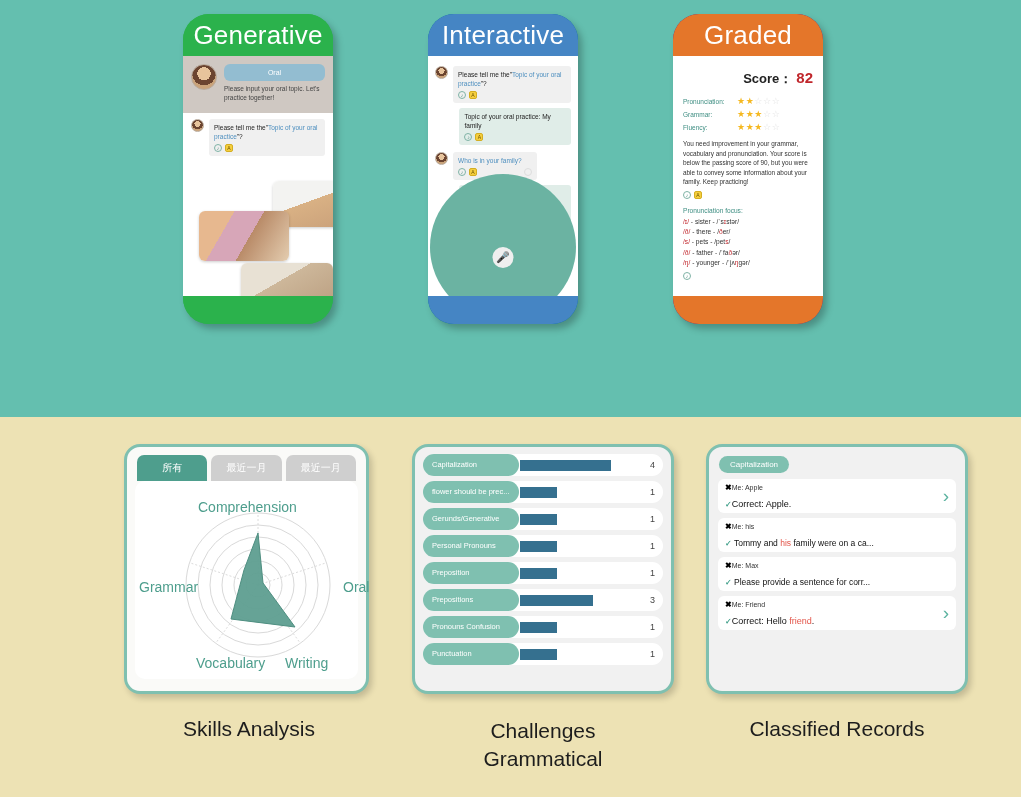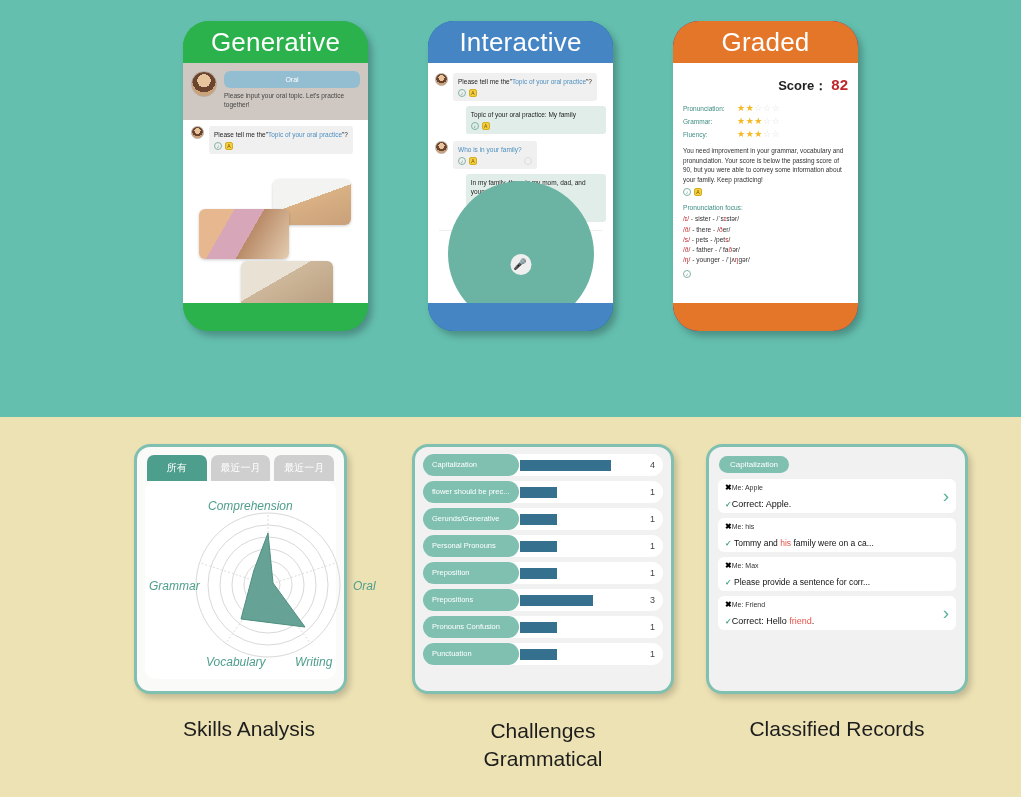--- a/index.html
+++ b/index.html
@@ -6,22 +6,22 @@
   body {
     width:1021px; height:797px;
     font-family:"Liberation Sans", sans-serif;
     overflow:hidden; position:relative; background:#EDE2B4;
   }
   .band-top{ position:absolute; left:0; top:0; width:1021px; height:417px; background:#64BFAF; }
   .band-bottom{ position:absolute; left:0; top:417px; width:1021px; height:380px; background:#EDE2B4; }
 
   
   .phone{
-    position:absolute; width:185px; height:310px; border-radius:26px;
-    box-shadow:4px 5px 7px rgba(0,0,0,.25); overflow:hidden;margin-top:7px;
+    position:absolute; width:150px; height:310px; border-radius:26px;
+    box-shadow:4px 5px 7px rgba(0,0,0,.25); overflow:hidden;
   }
   .phone .hdr{
     height:42px; display:flex; align-items:center; justify-content:center;
     color:#fff; font-size:26px; font-weight:400; letter-spacing:.2px;
   }
   .phone .ftr{ position:absolute; left:0; bottom:0; width:100%; height:28px; }
   .phone .body{ background:#fff; height:240px; position:relative; overflow:hidden; }
 
   #phone-gen{ left:183px; top:14px; background:#2BB24C; }
   #phone-gen .hdr{ background:#2BB24C; }
@@ -84,31 +84,31 @@
   .para{ font-size:6.4px; color:#333; line-height:1.5; margin-top:7px; }
   .pfocus{ font-size:6.6px; color:#3E8E82; margin-top:8px; }
   .pline{ font-size:6.6px; color:#333; line-height:1.55; }
   .pline i{ color:#C0262B; font-style:normal; }
 
   
   .panel{
     position:absolute; background:#fff; border:3px solid #7FC0B0;
     border-radius:16px; box-shadow:3px 4px 6px rgba(0,0,0,.18);
   }
-  #panel-skills{ left:134px; top:444px; width:213px; height:250px; background:#FAFAF8; }
+  #panel-skills{ left:124px; top:444px; width:245px; height:250px; background:#FAFAF8; }
   #panel-gram{ left:412px; top:444px; width:262px; height:250px; background:#F1F1F1; }
   #panel-rec{ left:706px; top:444px; width:262px; height:250px; background:#F1F1F1; }
 
   .tabs{ display:flex; gap:4px; padding:8px 10px 0 10px; }
   .tab{ flex:1; text-align:center; font-size:10px; padding:6px 0;
      border-radius:7px 7px 0 0; color:#fff; background:#CFCFCF; }
   .tab.active{ background:#4E9E8D; }
   .radar-wrap{ background:#fff; margin:0 8px 8px 8px; border-radius:10px; height:198px;
      position:relative; }
-  .axlbl{ position:absolute; font-size:12px; color:#4E9E8D;font-style:italic; }
+  .axlbl{ position:absolute; font-size:14px; color:#4E9E8D; }
 
   .bars{ padding:7px 8px; display:flex; flex-direction:column; gap:5px; }
   .brow{ display:flex; align-items:center; background:#fff; border-radius:11px; height:22px; }
   .bname{ background:#7FC0B0; color:#fff; font-size:7.5px; border-radius:11px;
      height:22px; line-height:22px; padding:0 9px; width:96px; overflow:hidden;
      white-space:nowrap; text-overflow:ellipsis; }
   .btrack{ flex:1; padding-left:1px; }
   .bfill{ height:11px; background:#35708F; }
   .bval{ width:26px; text-align:right; font-size:9px; color:#444; padding-right:8px; }
 

